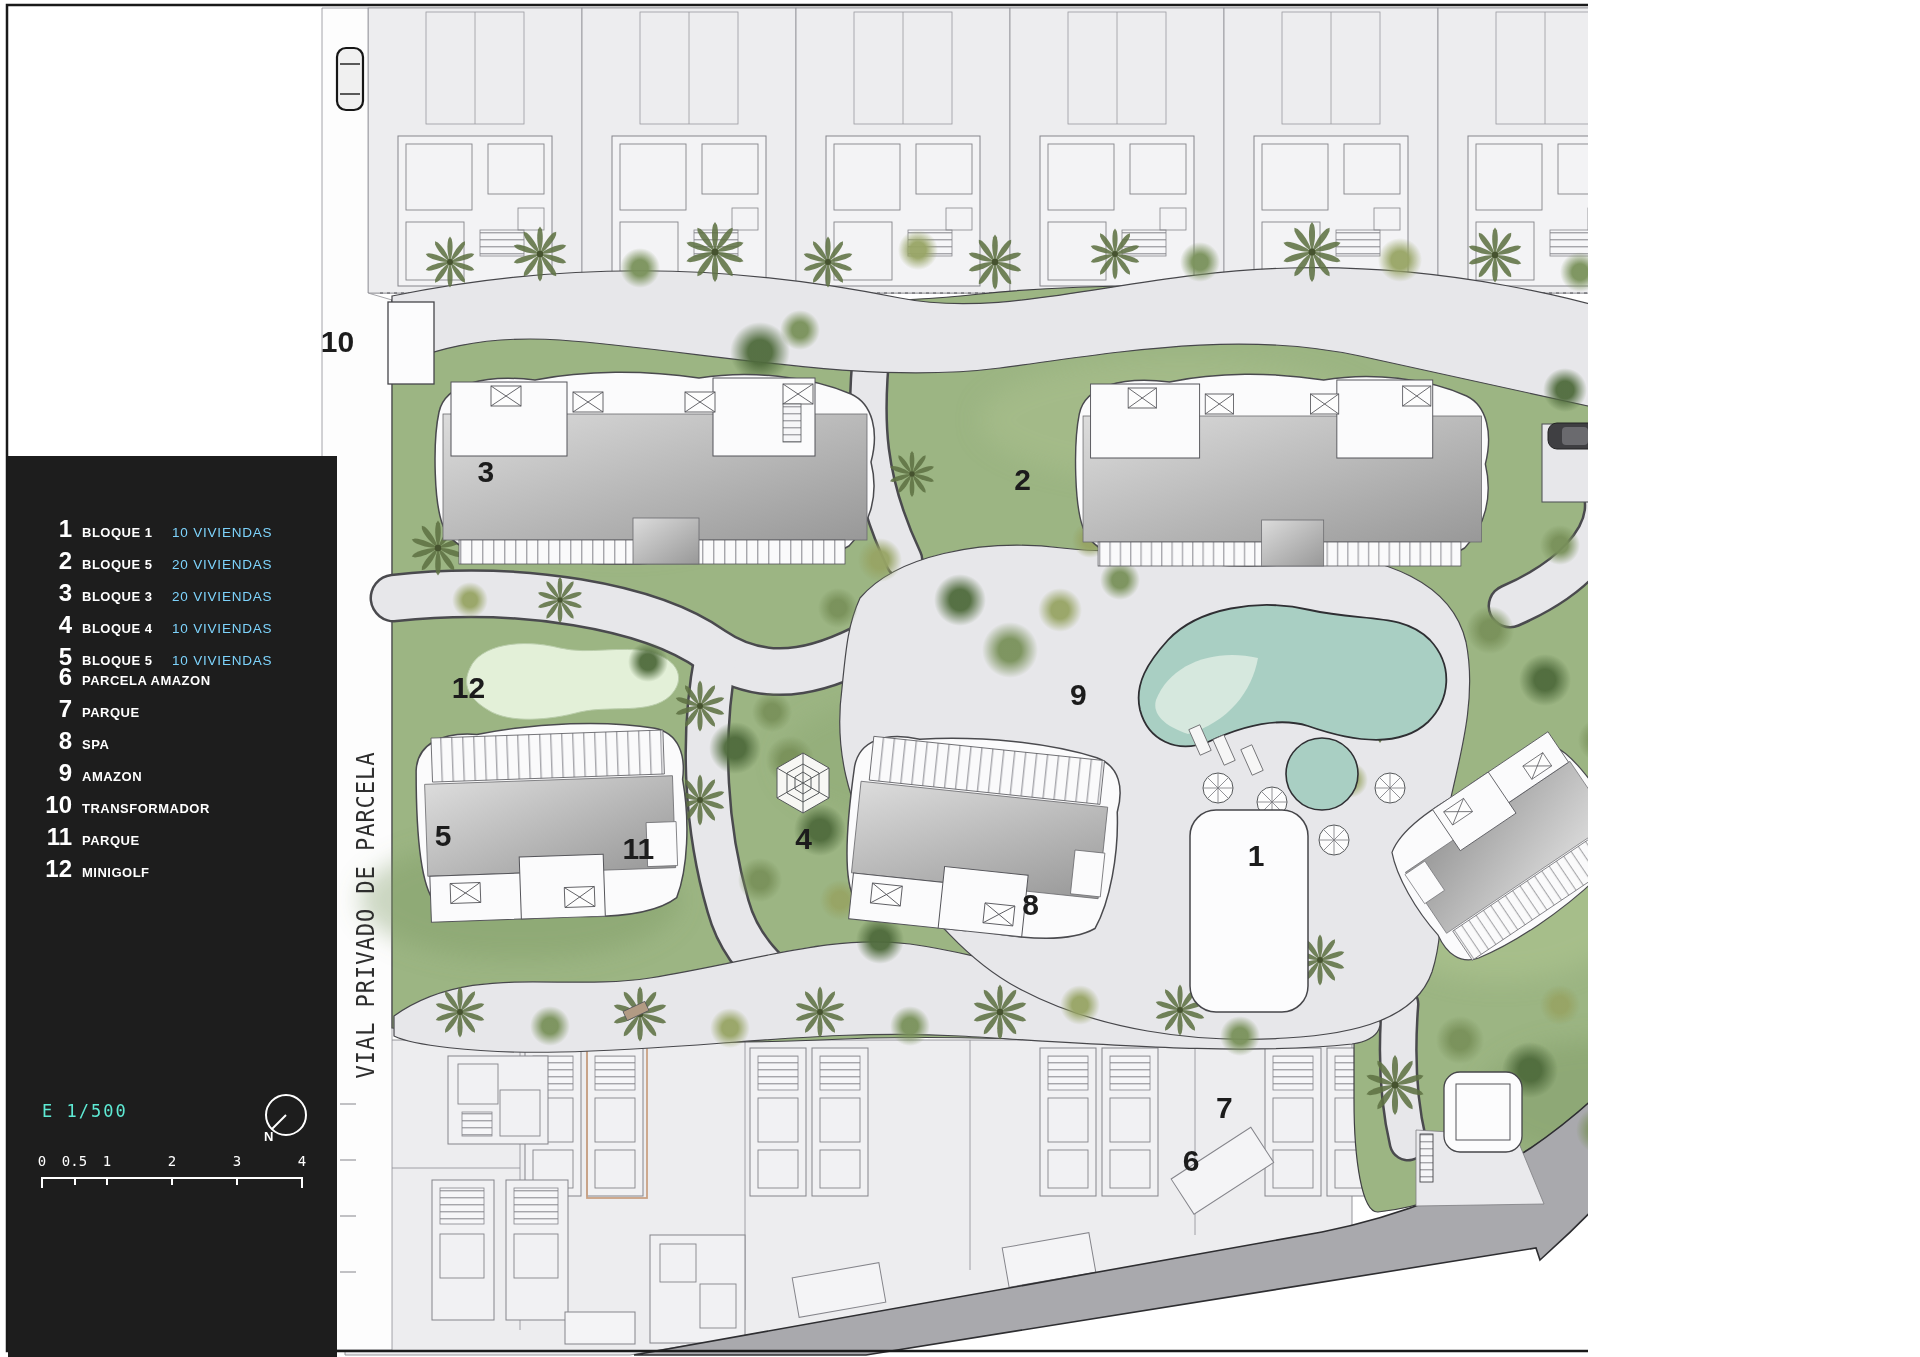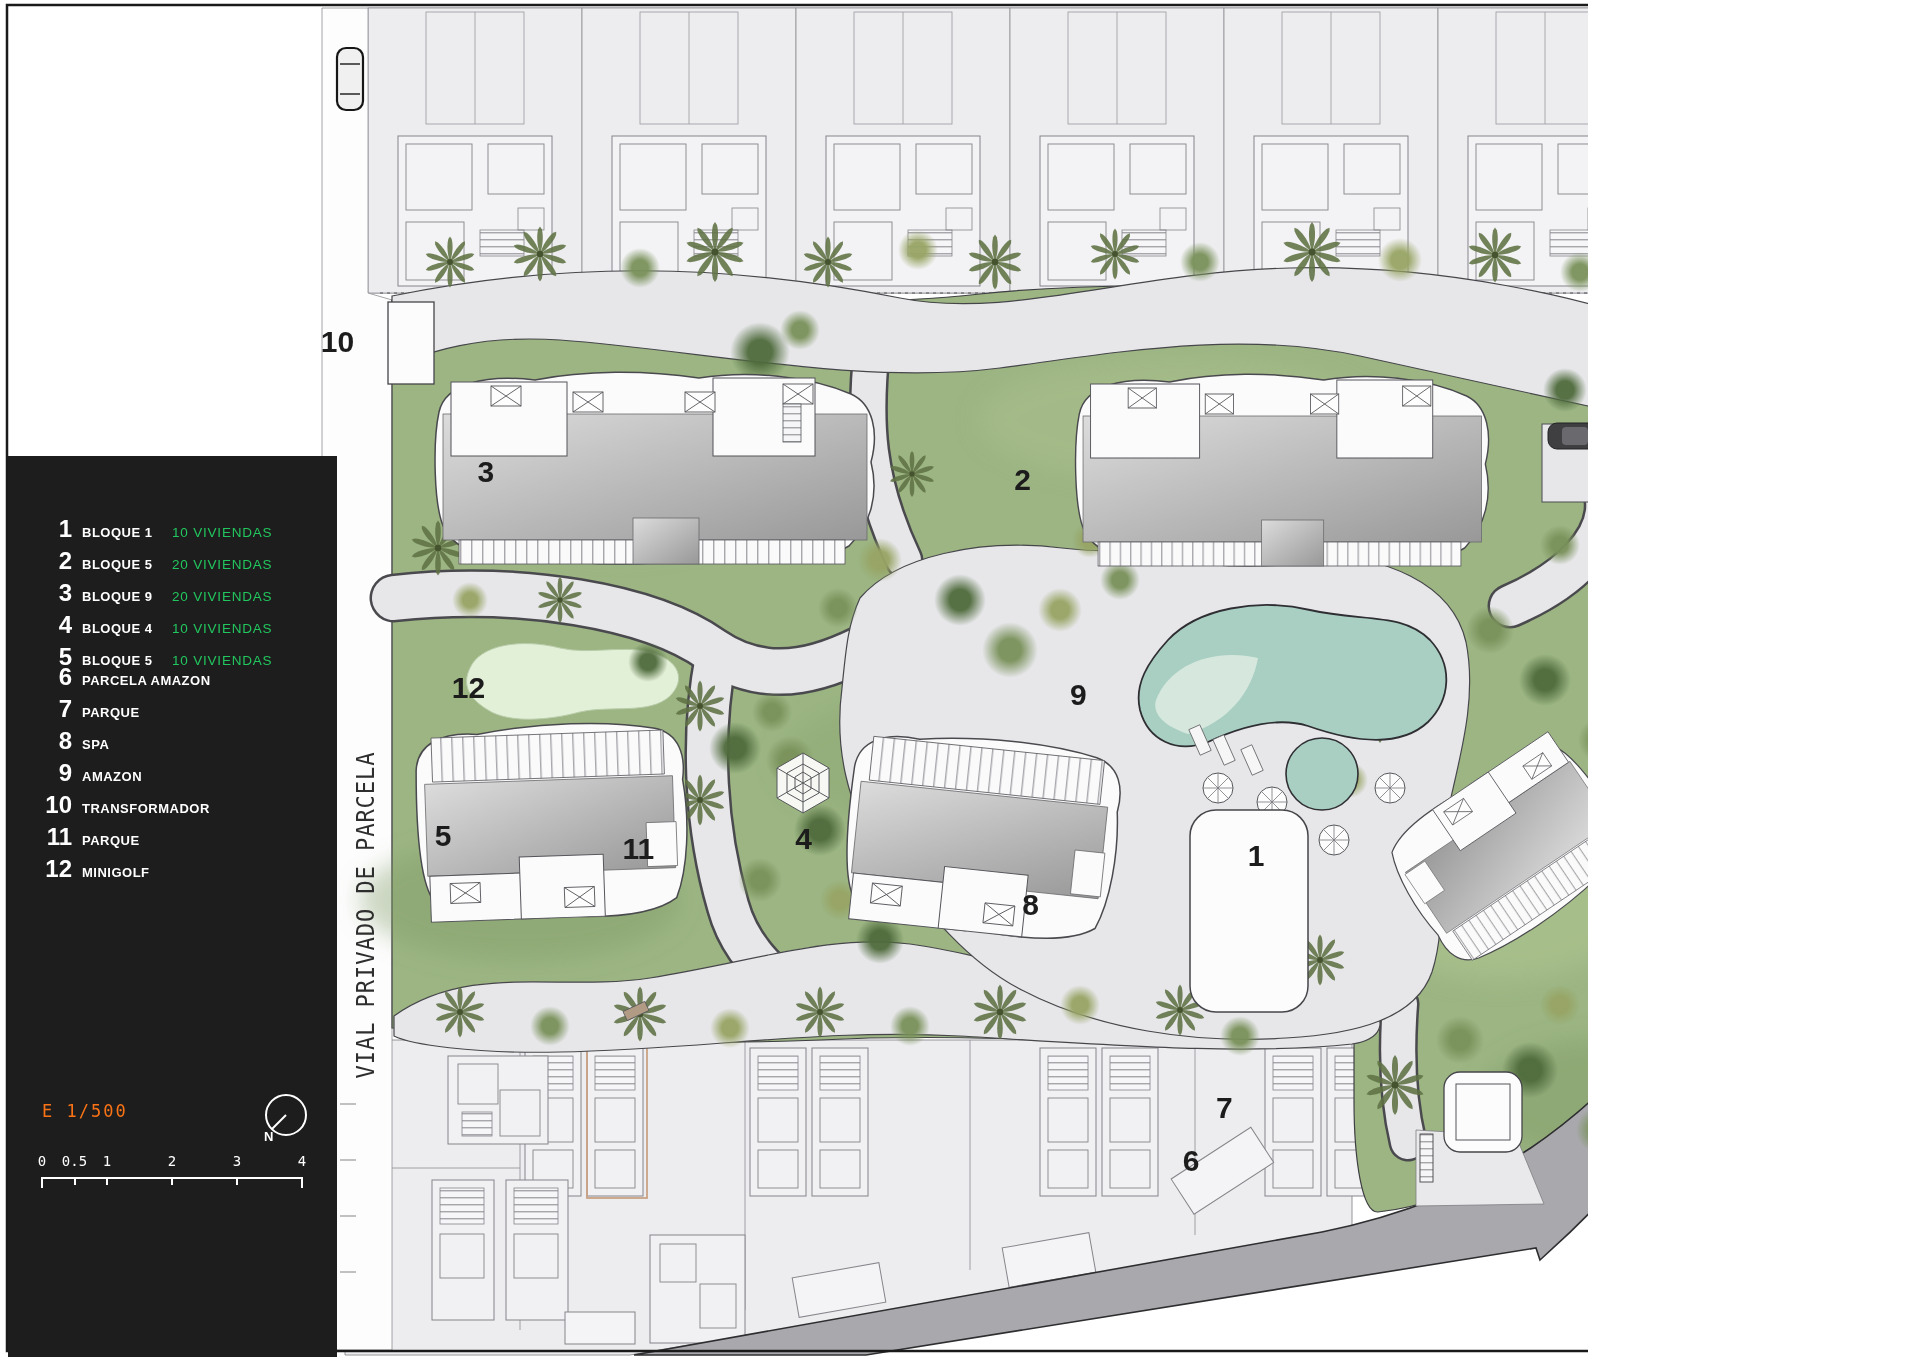--- a/index.html
+++ b/index.html
@@ -14,24 +14,24 @@
               font:400 24px "DejaVu Sans Mono",monospace;letter-spacing:1px;white-space:nowrap;
               transform:translate(-50%,-50%) rotate(-90deg) scale(0.92,1);}
   
   #legend{position:absolute;left:8px;top:456px;width:329px;bottom:0;background:#1d1d1d;
           z-index:10;color:#fff;}
   .lrows{padding:44px 0 0 20px;}
   .lrow{display:flex;align-items:baseline;height:22px;margin-bottom:10px;}
   .lnum{width:44px;text-align:right;font:700 24px "Liberation Sans",sans-serif;flex:0 0 auto;}
   .lname{margin-left:10px;width:70px;font:700 13px "Liberation Sans",sans-serif;
          letter-spacing:.5px;white-space:nowrap;flex:0 0 auto;}
-  .ldetail{margin-left:20px;font:400 13.5px "Liberation Sans",sans-serif;color:#22c55e;
+  .ldetail{margin-left:20px;font:400 13.5px "Liberation Sans",sans-serif;color:#7dd3fc;
            letter-spacing:.8px;white-space:nowrap;margin-top:25px;}
   .scale-area{position:absolute;left:34px;top:645px;width:272px;height:120px;}
-  .scale-text{font:400 17px "DejaVu Sans Mono",monospace;letter-spacing:2px;color:#f97316;}
+  .scale-text{font:400 17px "DejaVu Sans Mono",monospace;letter-spacing:2px;color:#5eead4;}
   .compass{position:absolute;right:0;top:-12px;}
   .scalebar{position:absolute;left:0px;top:52px;width:260px;height:34px;}
   .sb-label{position:absolute;top:0;transform:translateX(-50%);
             font:400 14px "DejaVu Sans Mono",monospace;color:#fff;}
   .sb-line{position:absolute;left:0;top:24px;width:260px;border-top:2.5px solid #fff;}
   .sb-tick{position:absolute;top:24px;width:2px;height:8px;background:#fff;transform:translateX(-50%);}
   .sb-tick.end{height:11px;}
 </style>
 </head>
 <body>
@@ -440,21 +440,21 @@
           <span class="lname">BLOQUE 1</span>
           <span class="ldetail">10 VIVIENDAS</span>
         </div>
       <div class="lrow">
           <span class="lnum">2</span>
           <span class="lname">BLOQUE 5</span>
           <span class="ldetail">20 VIVIENDAS</span>
         </div>
       <div class="lrow">
           <span class="lnum">3</span>
-          <span class="lname">BLOQUE 9</span>
+          <span class="lname">BLOQUE 3</span>
           <span class="ldetail">20 VIVIENDAS</span>
         </div>
       <div class="lrow">
           <span class="lnum">4</span>
           <span class="lname">BLOQUE 4</span>
           <span class="ldetail">10 VIVIENDAS</span>
         </div>
       <div class="lrow">
           <span class="lnum">5</span>
           <span class="lname">BLOQUE 5</span>

